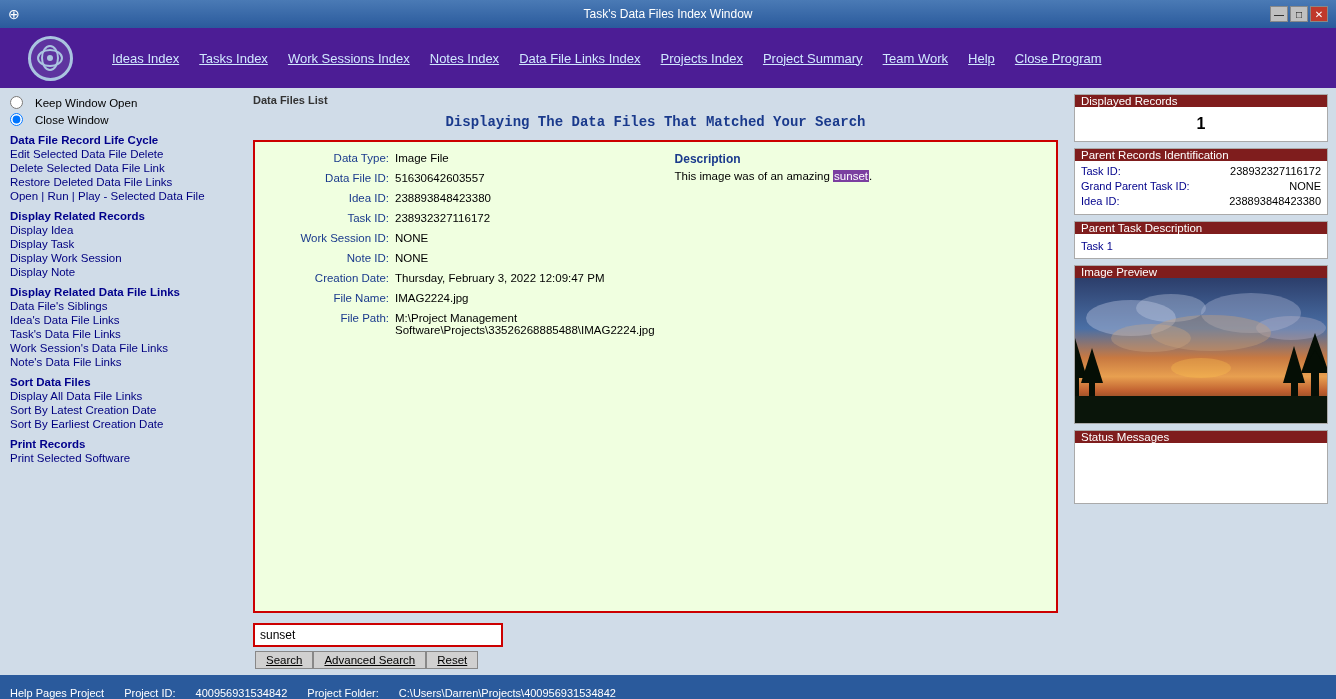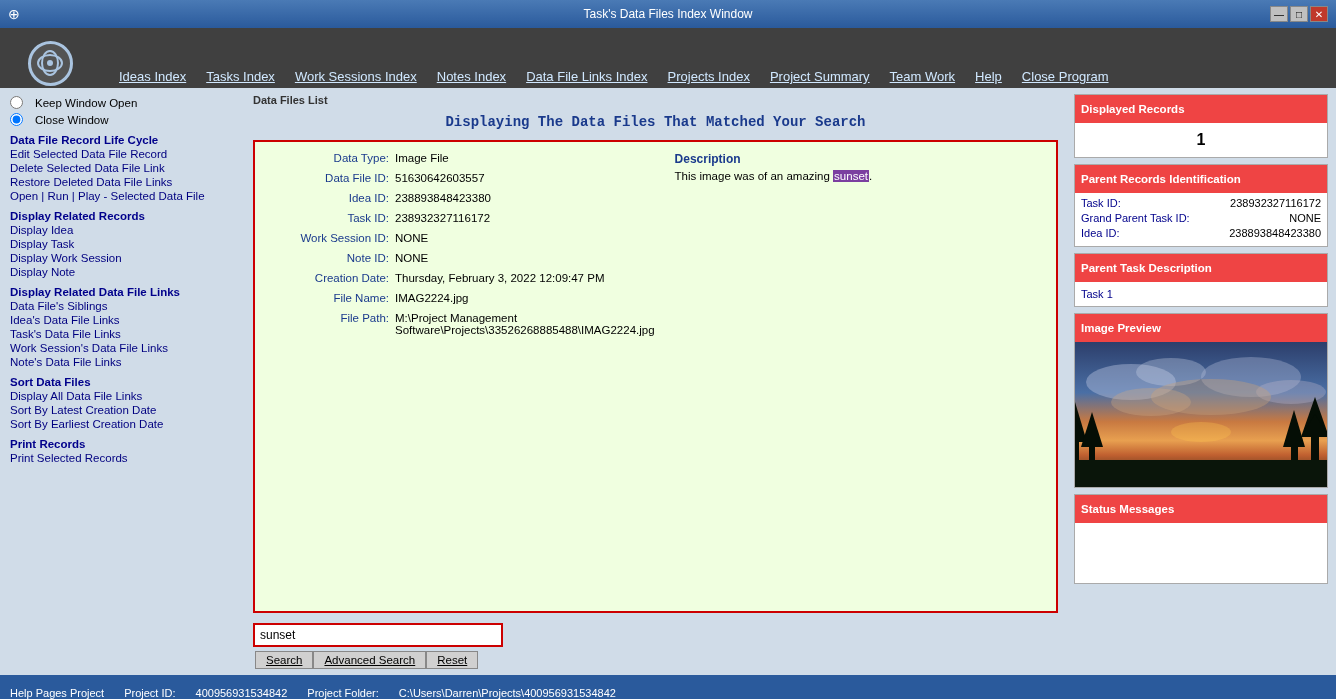--- a/index.html
+++ b/index.html
@@ -41,26 +41,26 @@
       cursor: pointer;
       display: flex;
       align-items: center;
       justify-content: center;
       font-size: 10px;
       color: #000;
     }
     .tb-btn.close { background: #c0392b; color: white; }
 
     .menu-bar {
-      background: #404040;
+      background: #4c1d95;
       height: 60px;
       display: flex;
-      align-items: flex-end;
+      align-items: center;
       padding: 0 10px;
-      gap: 11px;
+      gap: 4px;
     }
     .logo-area {
       width: 80px;
       height: 50px;
       display: flex;
       align-items: center;
       justify-content: center;
       margin-right: 10px;
     }
     .logo-circle {
@@ -233,25 +233,25 @@
       flex-shrink: 0;
       display: flex;
       flex-direction: column;
       gap: 6px;
     }
     .right-section {
       background: white;
       border: 1px solid #aaa;
     }
     .right-section-header {
-      background: #ef4444;
+      background: #7f1d1d;
       color: white;
       font-size: 11.5px;
-      padding: 8px 6px;
-      font-weight: bold;
+      padding: 0 6px;
+      font-weight: normal;
     }
     .right-section-body {
       padding: 4px 6px;
       font-size: 11px;
     }
     .right-count {
       text-align: center;
       font-size: 16px;
       font-weight: bold;
       padding: 4px 0;
@@ -334,21 +334,21 @@
     <div class="sidebar-option">
       <input type="radio" name="window_mode" style="">
       <span>Keep Window Open</span>
     </div>
     <div class="sidebar-option">
       <input type="radio" name="window_mode" checked="" style="">
       <span>Close Window</span>
     </div>
 
     <div class="sidebar-section-title">Data File Record Life Cycle</div>
-    <a class="sidebar-link">Edit Selected Data File Record</a>
+    <a class="sidebar-link">Edit Selected Data File Delete</a>
     <a class="sidebar-link">Delete Selected Data File Link</a>
     <a class="sidebar-link">Restore Deleted Data File Links</a>
     <a class="sidebar-link">Open | Run | Play - Selected Data File</a>
 
     <div class="sidebar-section-title">Display Related Records</div>
     <a class="sidebar-link">Display Idea</a>
     <a class="sidebar-link">Display Task</a>
     <a class="sidebar-link">Display Work Session</a>
     <a class="sidebar-link">Display Note</a>
 
@@ -358,21 +358,21 @@
     <a class="sidebar-link">Task's Data File Links</a>
     <a class="sidebar-link">Work Session's Data File Links</a>
     <a class="sidebar-link">Note's Data File Links</a>
 
     <div class="sidebar-section-title">Sort Data Files</div>
     <a class="sidebar-link">Display All Data File Links</a>
     <a class="sidebar-link">Sort By Latest Creation Date</a>
     <a class="sidebar-link">Sort By Earliest Creation Date</a>
 
     <div class="sidebar-section-title">Print Records</div>
-    <a class="sidebar-link">Print Selected Records</a>
+    <a class="sidebar-link">Print Selected Software</a>
   </div>
 
   <div class="center-panel">
     <div class="data-files-list-label">Data Files List</div>
     <div class="search-result-title">Displaying The Data Files That Matched Your Search</div>
 
     <div class="record-card">
       <div class="record-grid">
         <div class="record-left">
           <div class="field-row">

